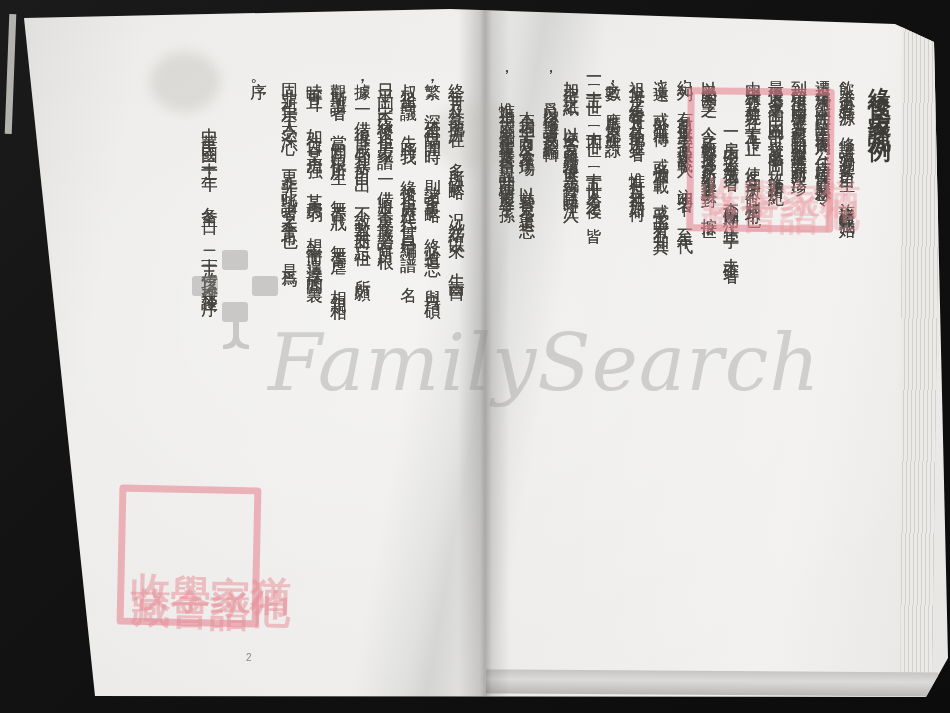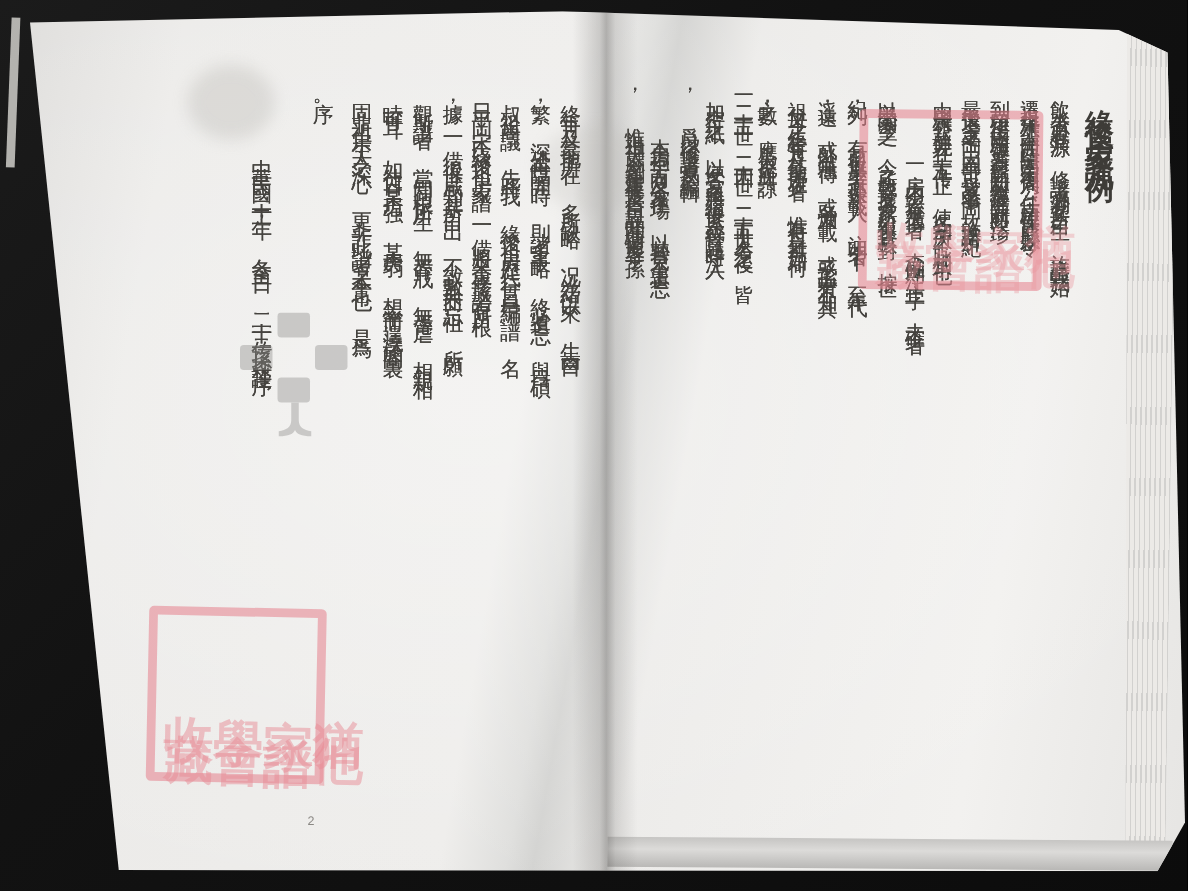--- a/index.html
+++ b/index.html
@@ -129,14 +129,15 @@
 
   <svg class="treelogo" width="90" height="104" viewBox="0 0 90 104">
     <g fill="#8e8d8b">
       <rect x="32" y="0" width="26" height="20" rx="3"></rect>
       <rect x="2" y="26" width="26" height="20" rx="3"></rect>
       <rect x="62" y="26" width="26" height="20" rx="3"></rect>
       <rect x="32" y="52" width="26" height="20" rx="3"></rect>
       <path d="M43 72 h6 v14 c0 6 4 8 10 9 v4 c-8 0 -12 -2 -13 -5 c-1 3 -5 5 -13 5 v-4 c6 -1 10 -3 10 -9 z"></path>
     </g>
   </svg>
+  <div class="wordmark">FamilySearch</div>
 
 </div>
 
 </body></html>

